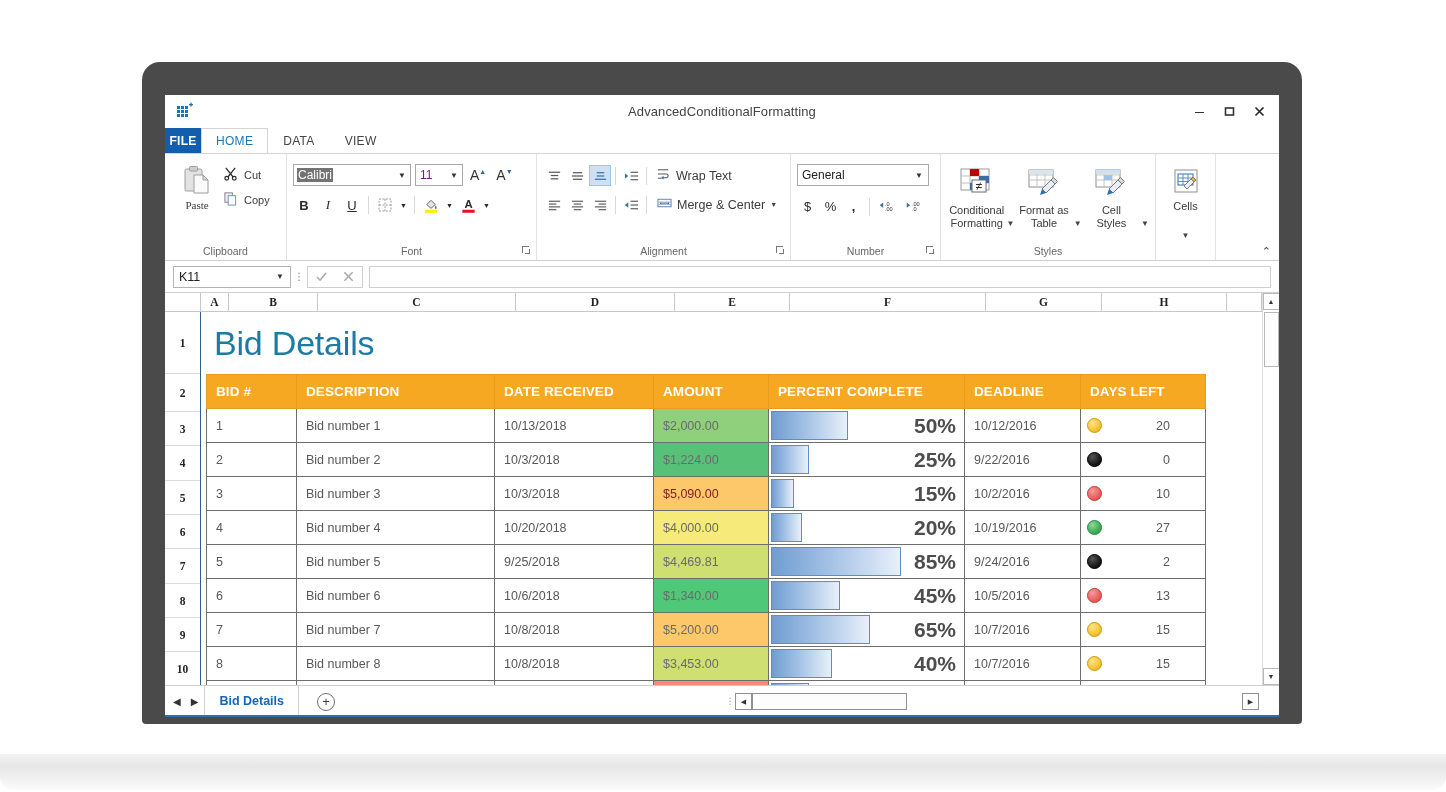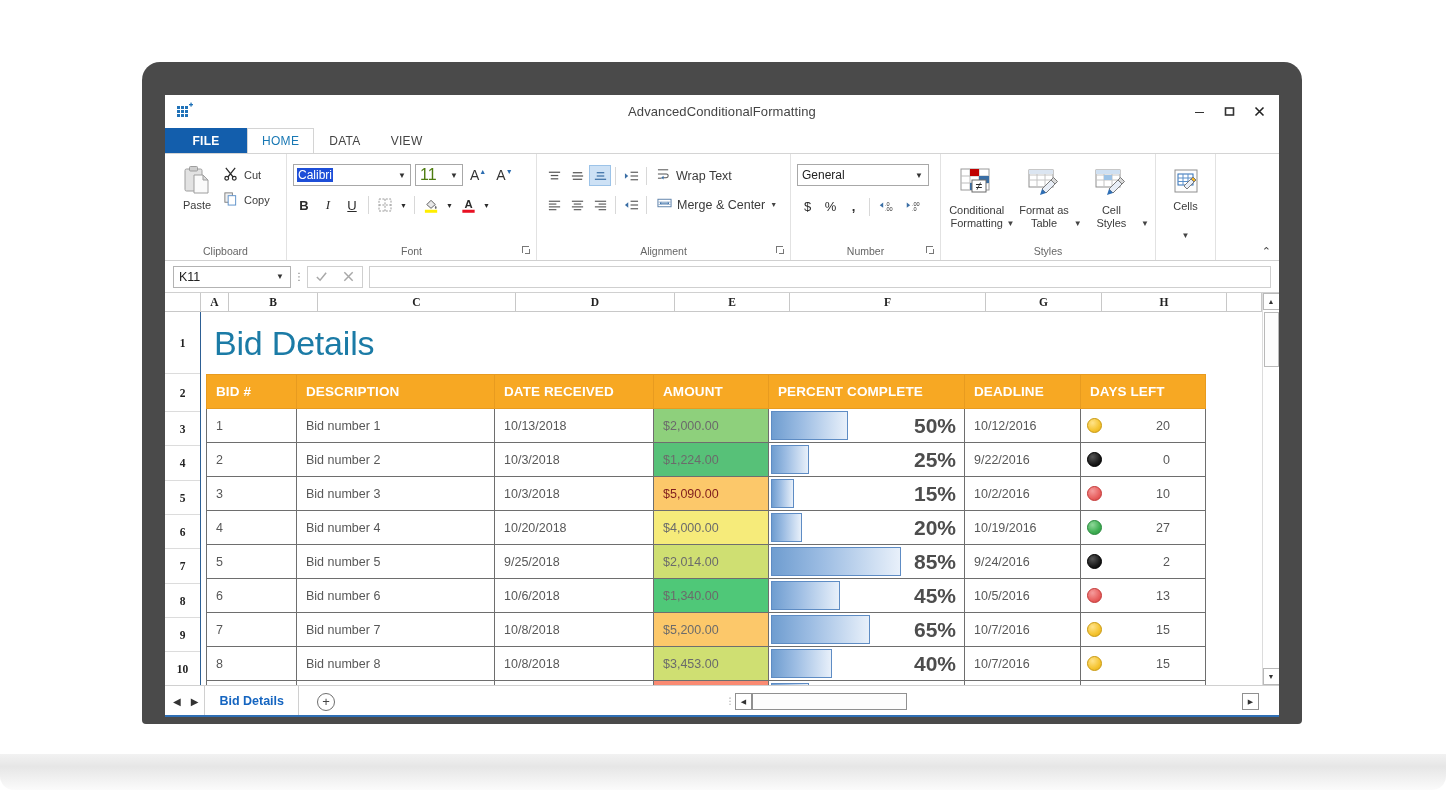--- a/index.html
+++ b/index.html
@@ -78,21 +78,21 @@
 
   
   .tabstrip {
     height: 25px;
     position: relative;
     display: flex; align-items: stretch;
     background: #ffffff;
     flex: 0 0 auto;
   }
   .tab-file {
-    width: 82px;
+    width: 36px;
     background: #135eac;
     color: #ffffff;
     font-size: 12px; font-weight: 600;
     display: flex; align-items: center; justify-content: center;
     letter-spacing: .3px;
   }
   .tab {
     padding: 0 14px;
     font-size: 12px; color: #444;
     display: flex; align-items: center;
@@ -134,44 +134,44 @@
   .group-dialog {
     position: absolute; bottom: 3px; right: 5px;
     font-size: 9px; color: #888;
   }
   .grp-body { display: flex; flex: 1; }
 
   
   .g-clip { width: 122px; }
   .clip-left { width: 52px; display: flex; flex-direction: column; align-items: center; padding-top: 4px; }
   .paste-ico { width: 32px; height: 34px; }
-  .paste-lbl { font-size: 11px; color: #3b3b3b; margin-top: 1px; }
+  .paste-lbl { font-size: 11px; color: #3b3b3b; margin-top: 1px; font-family: Liberation Serif, serif; }
   .clip-right { padding-top: 6px; display: flex; flex-direction: column; gap: 8px; }
   .mini-cmd { display: flex; align-items: center; gap: 6px; font-size: 11px; color: #3b3b3b; }
   .mini-cmd svg { flex: 0 0 auto; }
 
   
   .g-font { width: 250px; }
   .font-row1 { display: flex; align-items: center; gap: 4px; padding-top: 4px; }
   .fontbox {
     width: 118px; height: 22px;
     border: 1px solid #a8a8a8; background: #fff;
     display: flex; align-items: center; position: relative;
   }
   .fontbox .val {
-    font-size: 12px; color: #fff; background: #1d4ed8;
+    font-size: 12px; color: #fff; background: #737373;
     margin-left: 3px; padding: 0 1px;
   }
   .fontbox .arrow { position: absolute; right: 4px; font-size: 8px; color: #333; }
   .sizebox {
     width: 48px; height: 22px;
     border: 1px solid #a8a8a8; background: #fff;
     display: flex; align-items: center; position: relative;
   }
-  .sizebox .val { font-size: 16px; color: #4d7c0f; margin-left: 4px; }
+  .sizebox .val { font-size: 12px; color: #701a75; margin-left: 4px; }
   .sizebox .arrow { position: absolute; right: 4px; font-size: 8px; color: #333; }
   .aa-btn { font-size: 14px; color: #333; padding: 0 3px; position: relative; }
   .aa-btn sup { font-size: 7px; color: #2b6cb0; }
   .font-row2 { display: flex; align-items: center; gap: 2px; padding-top: 8px; }
   .fbtn {
     width: 22px; height: 22px;
     display: flex; align-items: center; justify-content: center;
     font-size: 13px; color: #2b2b2b;
   }
   .sep-v { width: 1px; height: 18px; background: #d8d8d8; margin: 0 3px; }
@@ -932,21 +932,21 @@
                       <div class="daywrap">
                         <span class="dot green"></span>
                         <span class="daynum">27</span>
                       </div>
                     </td>
                   </tr>
                   <tr>
                     <td>5</td>
                     <td>Bid number 5</td>
                     <td>9/25/2018</td>
-                    <td class="amt" style="background:#cfdf72;color:#6b6b6b;">$2,014.00</td>
+                    <td class="amt" style="background:#cfdf72;color:#6b6b6b;">$4,469.81</td>
                     <td class="pct">
                       <div class="pctbar" style="width: 130px;"></div>
                       <div class="pctval">85%</div>
                     </td>
                     <td>9/24/2016</td>
                     <td class="days">
                       <div class="daywrap">
                         <span class="dot black"></span>
                         <span class="daynum">2</span>
                       </div>

